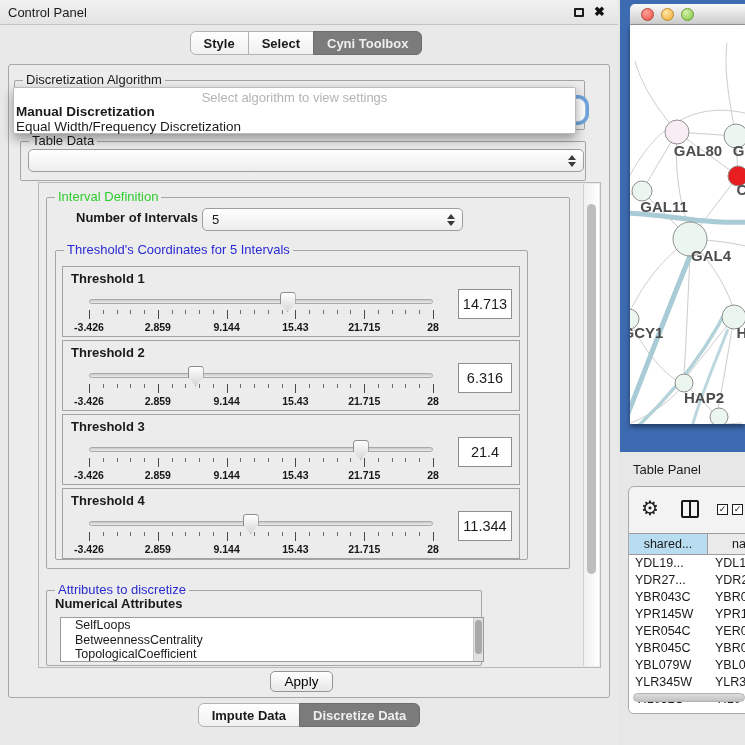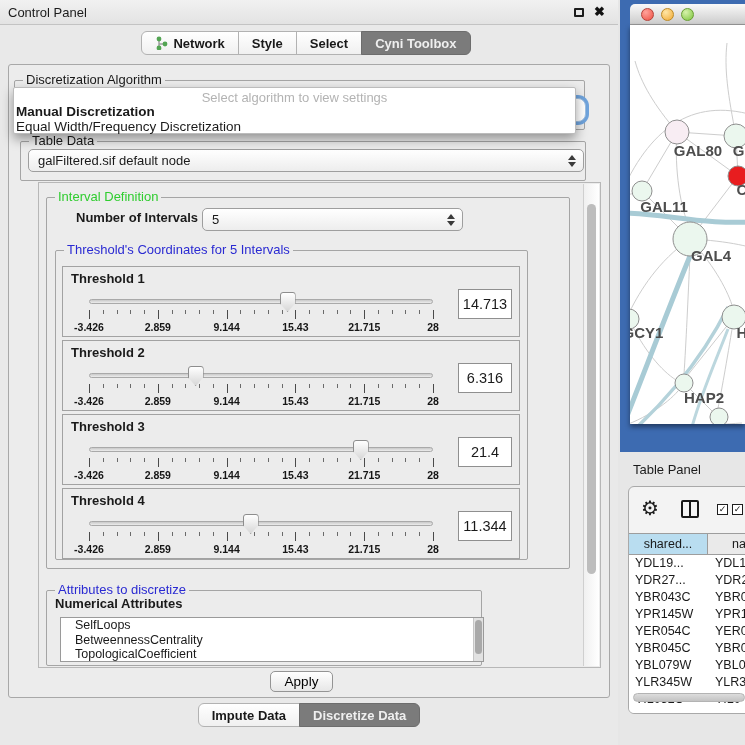--- a/index.html
+++ b/index.html
@@ -137,32 +137,20 @@
 
   <section class="control-panel">
     <div class="cp-titlebar">
       <span class="cp-title">Control Panel</span>
       <span class="win-float"></span>
       <span class="win-close">✖</span>
     </div>
 
     <div class="cp-tabs">
       <div class="tab">
-        <span class="net-icon">
-          <svg width="13" height="14" viewBox="0 0 13 14">
-            <line x1="4" y1="3" x2="4" y2="12" stroke="#9a9a9a" stroke-width="1.4"></line>
-            <line x1="4" y1="8" x2="10" y2="8" stroke="#9a9a9a" stroke-width="1.4"></line>
-            <circle cx="4" cy="3" r="2.4" fill="#53a553"></circle>
-            <circle cx="4" cy="12" r="2.4" fill="#53a553"></circle>
-            <circle cx="10" cy="8" r="2.4" fill="#53a553"></circle>
-          </svg>
-        </span>
-        <span>Network</span>
-      </div>
-      <div class="tab">
         <span>Style</span>
       </div>
       <div class="tab">
         <span>Select</span>
       </div>
       <div class="tab selected">
         <span>Cyni Toolbox</span>
       </div>
     </div>
 
@@ -176,21 +164,20 @@
       <div class="popup">
         <div class="pp-placeholder">Select algorithm to view settings</div>
         <div class="pp-item first">Manual Discretization</div>
         <div class="pp-item second">Equal Width/Frequency Discretization</div>
       </div>
 
       <div class="group td-group">
         <span class="glabel">Table Data</span>
       </div>
       <div class="combo td-combo">
-        <span class="cval">galFiltered.sif default node</span>
         <span class="stepper"></span>
       </div>
 
       <div class="viewport">
 
         <div class="group interval-group">
           <span class="glabel green">Interval Definition</span>
 
           <span class="noi-label">Number of Intervals</span>
           <div class="combo noi-combo">

